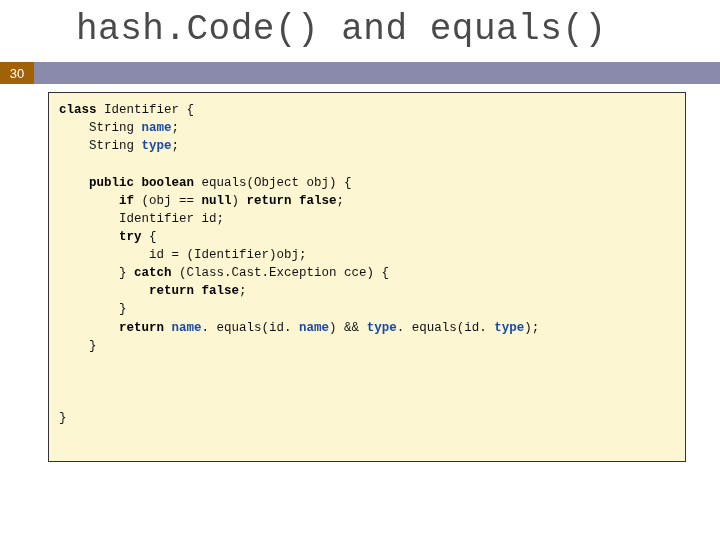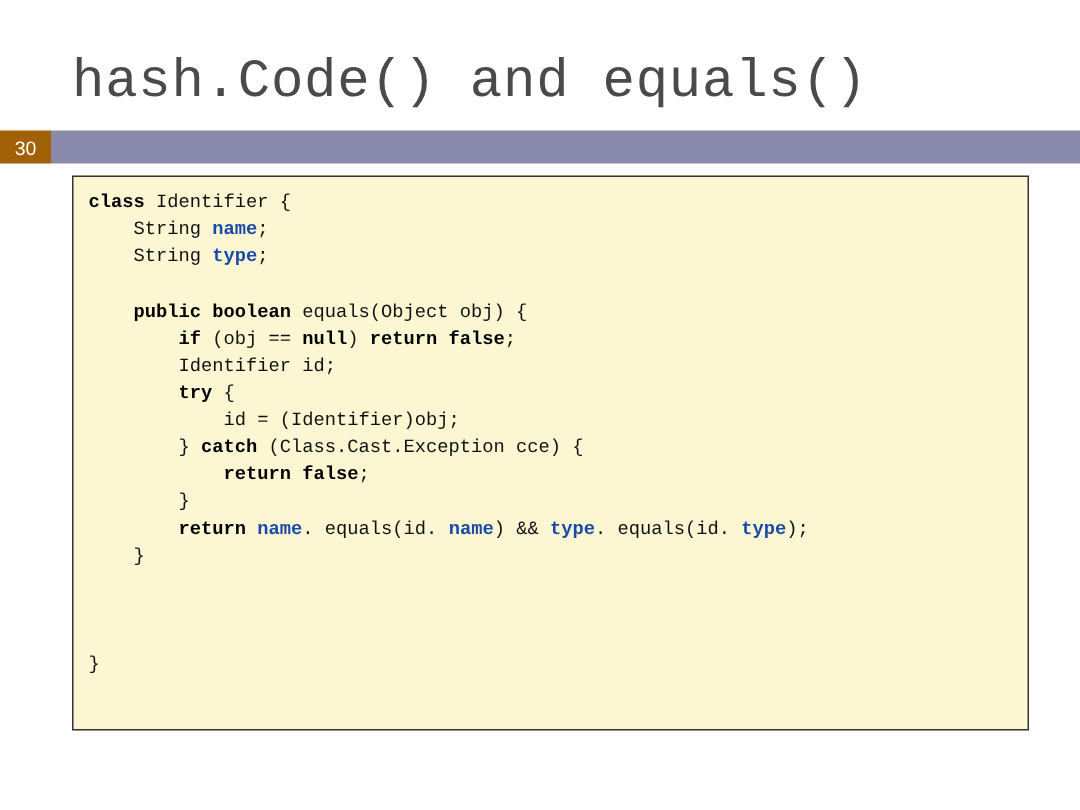--- a/index.html
+++ b/index.html
@@ -8,22 +8,23 @@
     width: 720px;
     height: 540px;
     background: #ffffff;
     font-family: Arial, sans-serif;
     overflow: hidden;
   }
   .title {
     font-family: "Courier New", monospace;
     font-size: 36px;
     color: #4a4a4a;
-    padding: 34px 0 6px 48px;
+    padding: 9px 0 6px 48px;
     letter-spacing: 0.5px;
+    margin-left: 28px;
   }
   .title .and {
     font-family: "Courier New", monospace;
   }
   .bar {
     display: flex;
     align-items: stretch;
     height: 22px;
     margin-top: 6px;
   }

